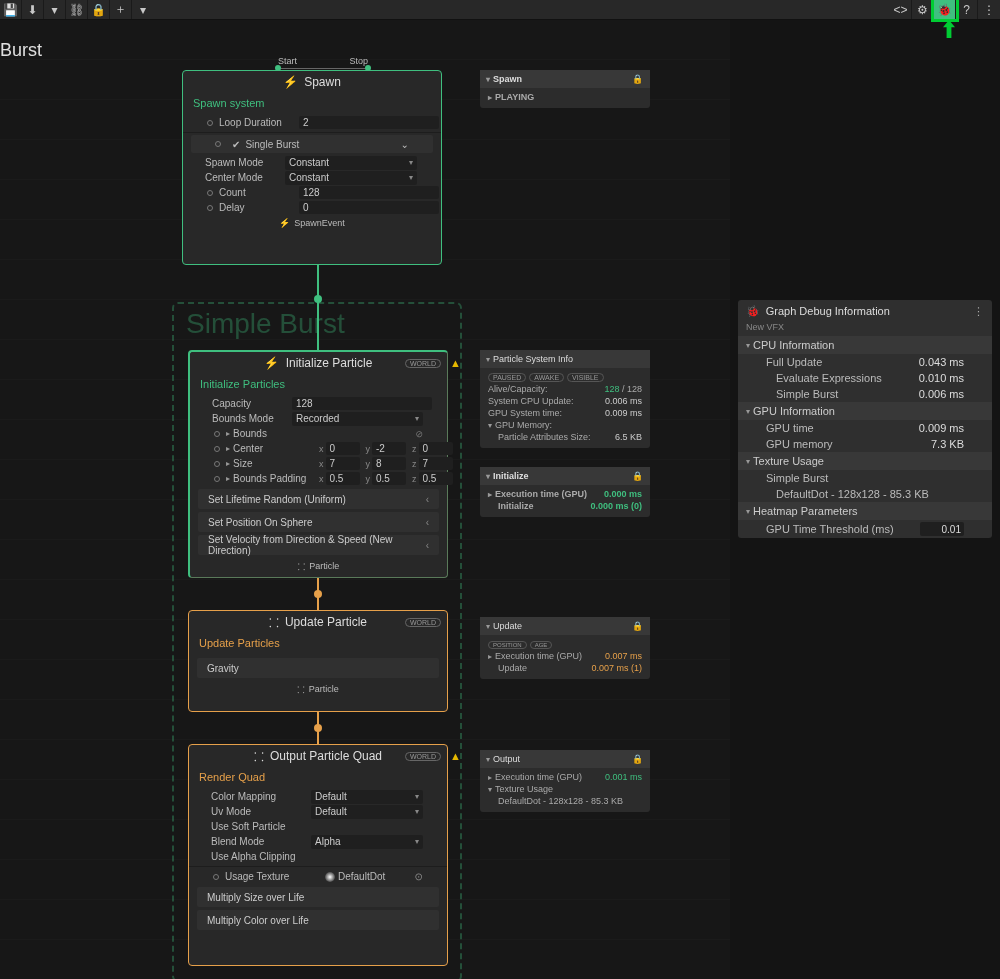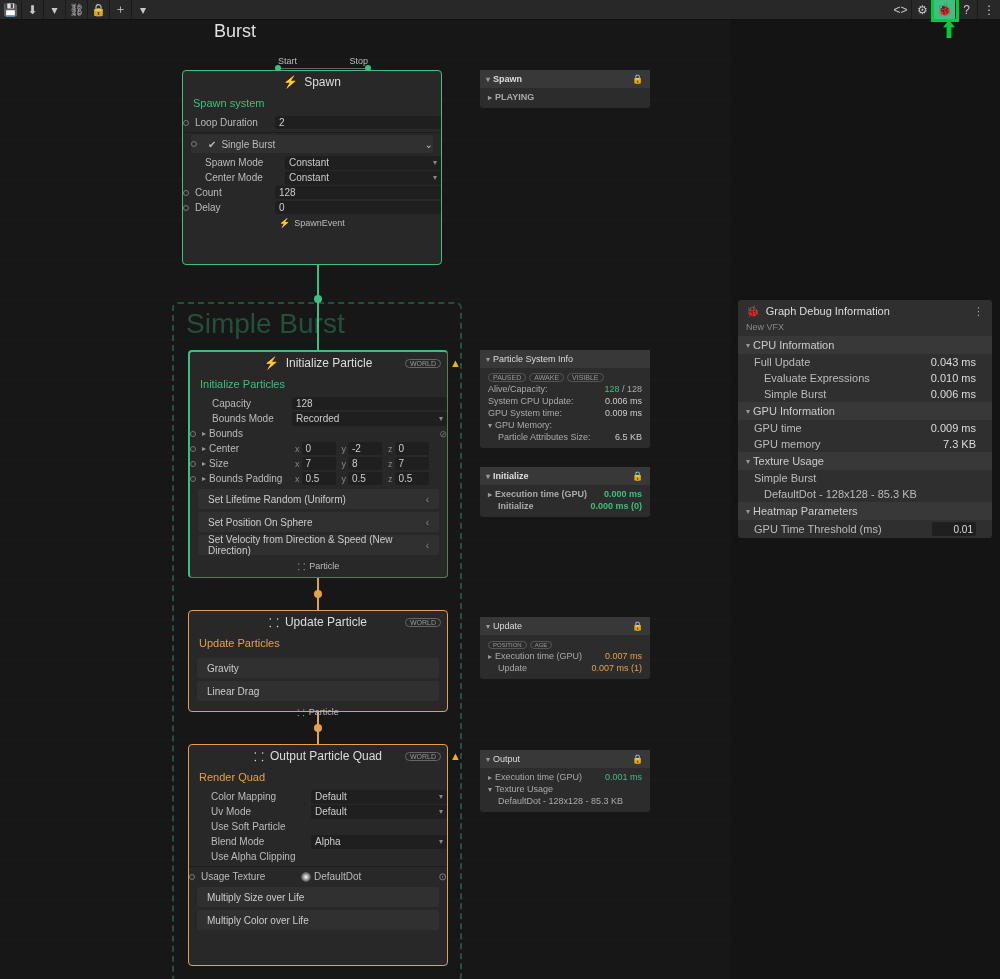--- a/index.html
+++ b/index.html
@@ -59,22 +59,22 @@
     position: absolute;
     top: 20px; left: 0;
     width: 730px; height: 959px;
     background:
       repeating-linear-gradient(0deg, #171717 0 39px, #1b1b1b 39px 40px),
       repeating-linear-gradient(90deg, #171717 0 39px, #1b1b1b 39px 40px);
   }
 
   .graph-title {
     position: absolute;
-    top: 1px; left: 0; width: 470px;
-    text-align: center;
+    top: 20px; left: 0; width: 470px;
+    text-align: left;
     font-size: 18px;
     color: #e0e0e0;
     font-weight: 400;
   }
 
   .timeline {
     position:absolute;
     top: 36px; left: 278px;
     width: 90px;
     font-size:9px;
@@ -125,21 +125,21 @@
   }
   .node-section {
     padding: 4px 10px 6px 10px;
     font-size: 11px;
     color: #3fbf7f;
   }
   .node-section.orange { color: #e6a04a; }
   .node-row {
     display: flex;
     align-items: center;
-    padding: 1px 0;
+    padding: 1px 24px;
     font-size: 10px;
     color: #bbb;
     height: 15px;
   }
   .node-row .port {
     width:6px;height:6px;border:1px solid #777;border-radius:3px;margin-right:6px;flex:none;
   }
   .node-row .lbl { flex: 0 0 80px; white-space:nowrap; overflow:hidden; }
   .node-row .lbl-wide { flex: 0 0 100px; }
   .node-row .val-input {
@@ -265,21 +265,21 @@
   }
   .debug-title {
     height:22px;display:flex;align-items:center;padding:0 8px;gap:6px;color:#ddd;
     justify-content:space-between;
   }
   .debug-sub { font-size:9px;color:#888;padding:0 8px 4px 8px; }
   .debug-sec {
     background:#383838;height:18px;display:flex;align-items:center;padding:0 8px;color:#ccc;
   }
   .debug-row {
-    display:flex;justify-content:space-between;padding:2px 16px;color:#bbb;
+    display:flex;justify-content:space-between;padding:2px 28px;color:#bbb;
   }
   .debug-row .v { color:#ddd; }
   .debug-input {
     width:44px;background:#1f1f1f;border:none;color:#ddd;text-align:right;
     font-size:10px;height:14px;padding:0 3px;border-radius:2px;
   }
 
   .chev-sm{font-size:8px;color:#999;margin-right:3px;}
 </style>
 </head>
@@ -462,23 +462,20 @@
   <div class="node update-node">
     <div class="node-header">
       <span>⸬</span>
       <span>Update Particle</span>
       <span class="world-badge">WORLD</span>
     </div>
     <div class="node-section orange">Update Particles</div>
     <div class="block-btn">
         <span>Gravity</span>
       </div>
-    <div class="block-btn">
-        <span>Linear Drag</span>
-      </div>
     <div class="footer">
       <span>⸬</span>
       <span>Particle</span>
     </div>
   </div>
 
   <div class="node output-node">
     <div class="node-header">
       <span>⸬</span>
       <span>Output Particle Quad</span>

